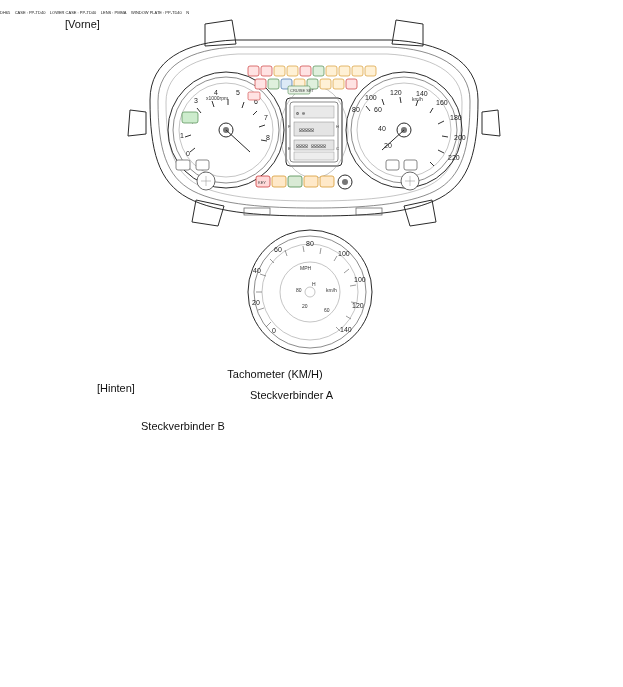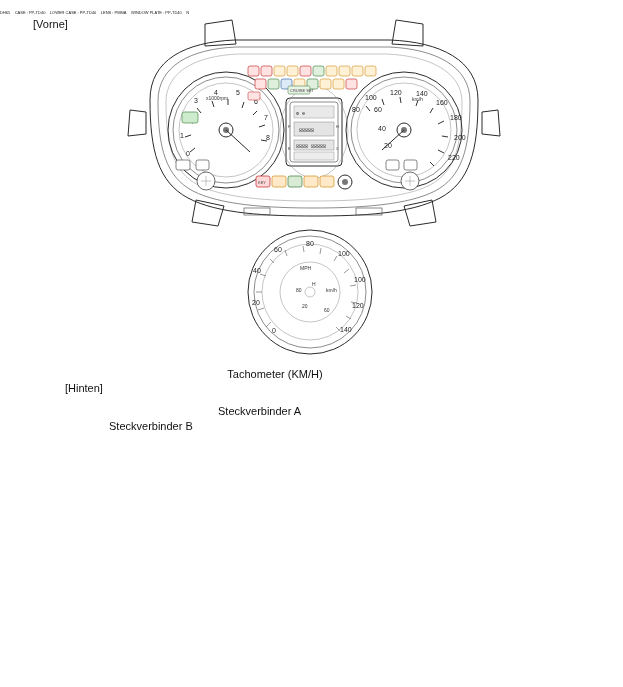--- a/index.html
+++ b/index.html
@@ -9,20 +9,21 @@
     font-family:"Liberation Sans", sans-serif;
     color:#1a1a1a;
     position:relative;
     overflow:hidden;
   }
   .label{
     position:absolute;
     font-size:11px;
     color:#111;
     white-space:nowrap;
+    margin-left:32px;
   }
   .caption{
     position:absolute;
     font-size:11px;
     color:#111;
     text-align:center;
     white-space:nowrap;
   }
   svg{display:block;}
   .stage{position:absolute;left:0;top:0;width:623px;height:687px;}
@@ -300,16 +301,16 @@
     <text class="partstxt" x="238" y="538">CASE : PP-TD40</text>
     <text class="partstxt" x="238" y="545">LOWER CASE : PP-TD40</text>
     <text class="partstxt" x="232" y="559">LENS : PMMA</text>
     <text class="partstxt" x="232" y="566">WINDOW PLATE : PP-TD40</text>
     <text class="partstxt" x="212" y="462">N</text>
   
 
   
   <div class="caption" style="left:0;top:368px;width:550px;">Tachometer (KM/H)</div>
   <div class="label" style="left:33px;top:382px;padding-left:32px;">[Hinten]</div>
-  <div class="label" style="left:218px;top:405px;">Steckverbinder A</div>
+  <div class="label" style="left:218px;top:389px;">Steckverbinder A</div>
   <div class="label" style="left:109px;top:420px;">Steckverbinder B</div>
 
 </path></ellipse></path></rect></circle></rect></circle></rect></rect></rect></polygon></polygon></path></path></rect></path></path></path></path></path></path></path></path></path></div>
 
 </body></html>

